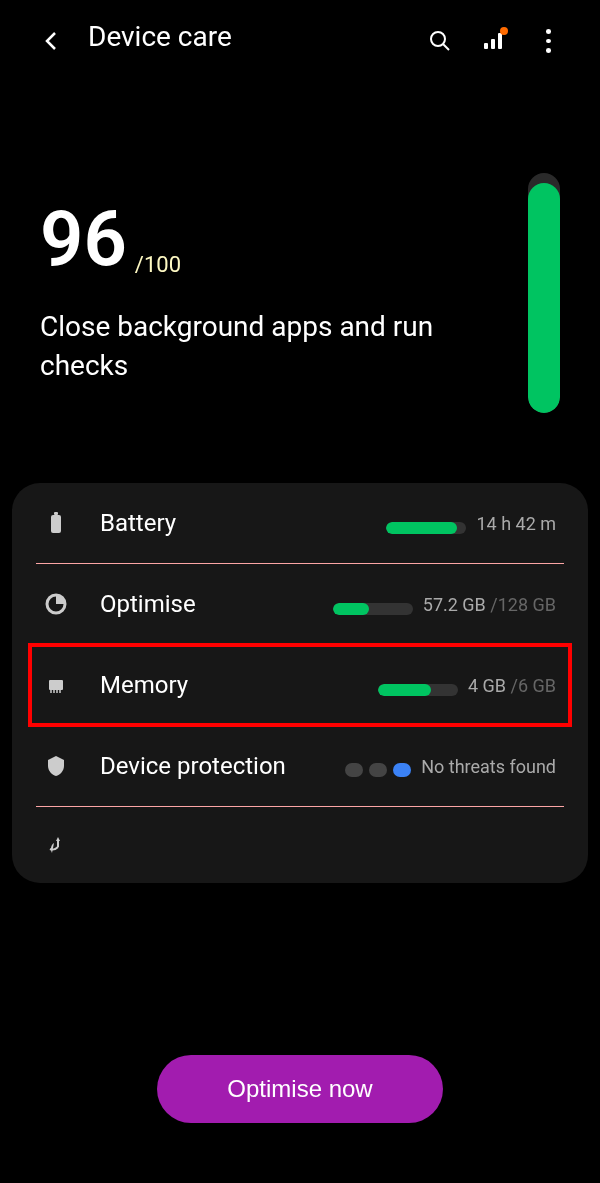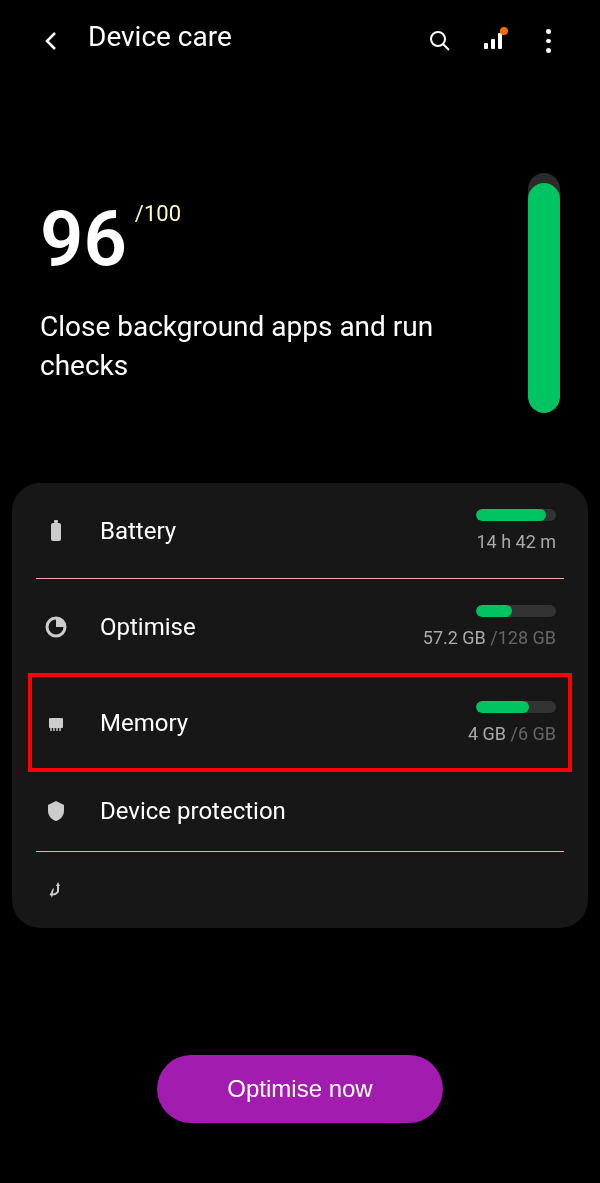--- a/index.html
+++ b/index.html
@@ -46,21 +46,21 @@
 
     .score-section {
       padding: 100px 40px 60px 40px;
       display: flex;
       align-items: center;
       gap: 20px;
     }
     .score-text { flex: 1; }
     .score-row {
       display: flex;
-      align-items: flex-start;
+      align-items: flex-end;
       gap: 8px;
       margin-bottom: 30px;
     }
     .score {
       font-size: 76px;
       font-weight: 600;
       line-height: 1;
     }
     .score-max {
       font-size: 22px;
@@ -115,21 +115,21 @@
       display: flex;
       align-items: center;
       justify-content: space-between;
       gap: 16px;
     }
     .list-label {
       font-size: 24px;
     }
     .list-right {
       display: flex;
-      flex-direction: column;
+      flex-direction: row;
       align-items: flex-end;
       gap: 10px;
       min-width: 160px;
     }
     .mini-bar {
       width: 80px;
       height: 12px;
       background: #333;
       border-radius: 6px;
       overflow: hidden;
@@ -289,20 +289,28 @@
   </div>
 
   <div class="list-item">
     <div class="list-icon">
       <svg viewBox="0 0 24 24" fill="#ccc">
           <path d="M12 2 L20 6 V12 C20 17 16 21 12 22 C8 21 4 17 4 12 V6 Z"></path>
         </svg>
     </div>
     <div class="list-content">
       <div class="list-label">Device protection</div>
+      <div class="list-right">
+        <div class="dots3">
+          <div class="d d-gray"></div>
+            <div class="d d-gray"></div>
+            <div class="d d-blue"></div>
+        </div>
+        <div class="list-value">No threats found</div>
+      </div>
     </div>
   </div>
 
   <div class="list-item">
     <div class="list-icon">
       <svg viewBox="0 0 24 24" fill="#ccc">
           <path d="M8 20 C6 16 7 12 10 10"></path>
           <path d="M14 4 L16 8 L12 8 Z"></path>
           <path d="M14 8 L14 14" stroke="#ccc" stroke-width="2" fill="none"></path>
           <path d="M6 16 C6 16 10 18 14 14" stroke="#ccc" stroke-width="2" fill="none"></path>

